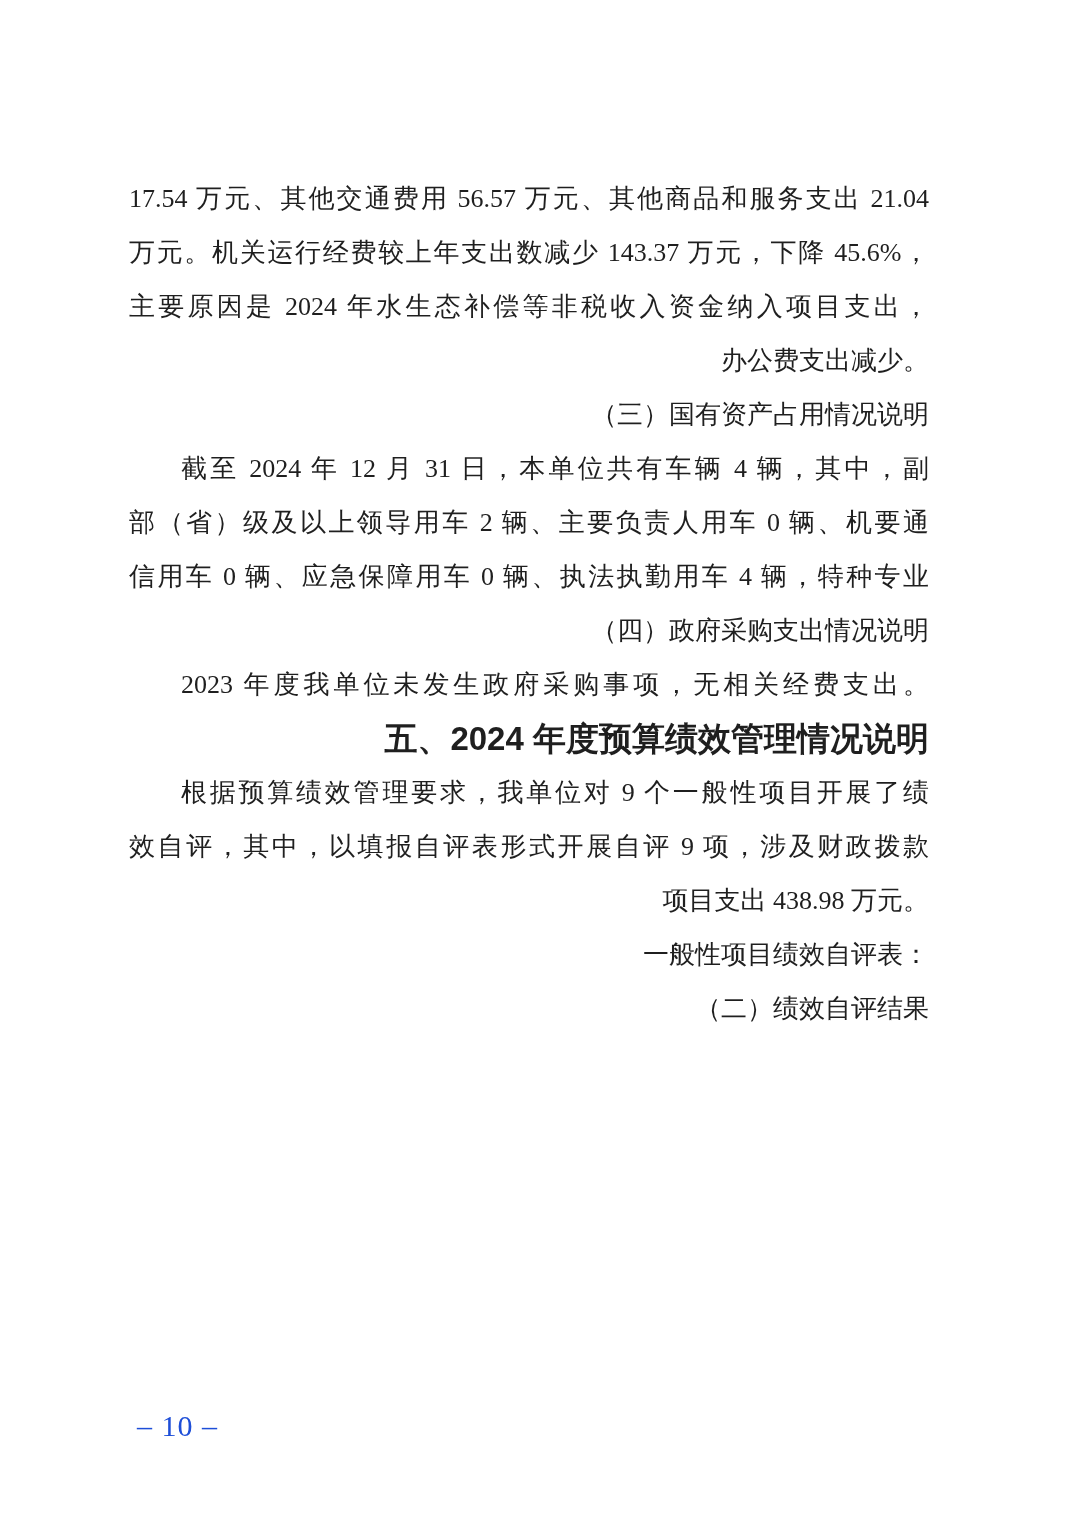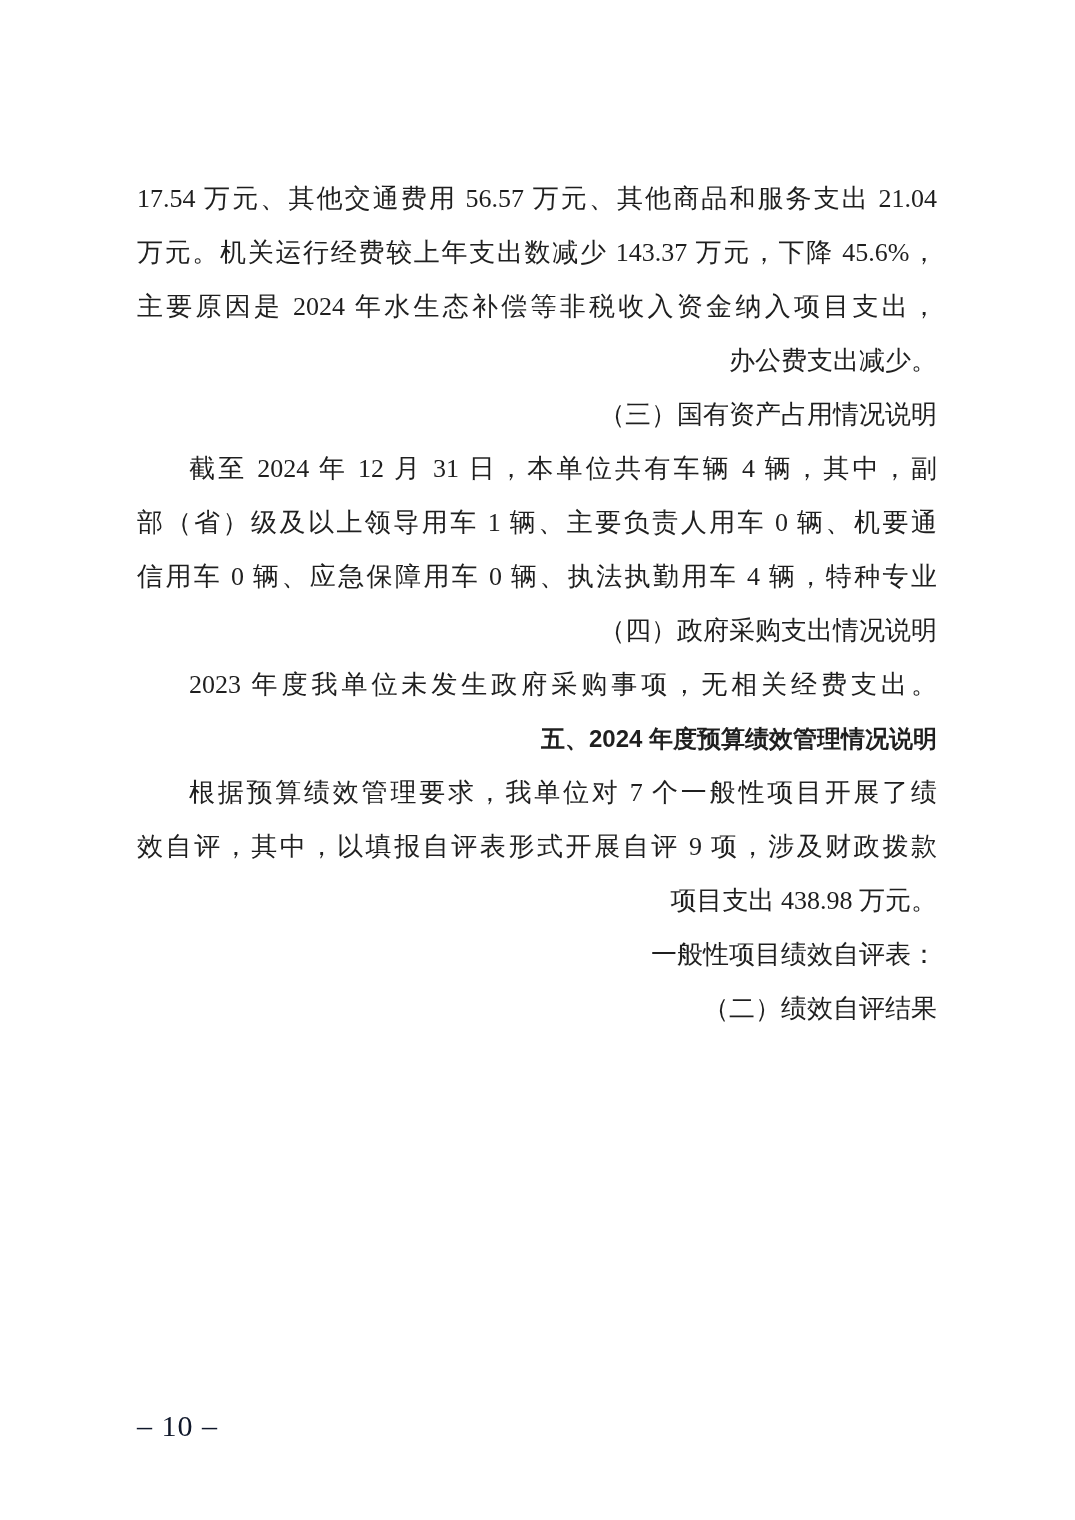--- a/index.html
+++ b/index.html
@@ -9,21 +9,21 @@
   }
   .page {
     position: relative;
     width: 1075px;
     height: 1520px;
     background: #ffffff;
     overflow: hidden;
   }
   .content {
     position: absolute;
-    left: 137px;
+    left: 129px;
     top: 172px;
     width: 800px;
     font-family: "Liberation Serif", "DejaVu Serif", serif;
     font-size: 26px;
     line-height: 54px;
     color: #1f1f1f;
     overflow: visible;
   }
   .line {
     height: 54px;
@@ -36,51 +36,51 @@
     text-align-last: justify;
   }
   
   .ind {
     text-indent: 2em;
   }
   
   .hb {
     font-family: "Liberation Sans", "DejaVu Sans", sans-serif;
     font-weight: 700;
-    font-size: 24px;
+    font-size: 33px;
   }
   .footer {
     position: absolute;
     left: 137px;
     top: 1406px;
     font-family: "Liberation Serif", "DejaVu Serif", serif;
     font-size: 30px;
     line-height: 40px;
-    color: #0f172a;
+    color: #1d4ed8;
     letter-spacing: 1px;
   }
 </style>
 </head>
 <body>
 
 <div class="page">
 
   <div class="content">
     <div class="line jl">17.54 万元、其他交通费用 56.57 万元、其他商品和服务支出 21.04</div>
     <div class="line jl">万元。机关运行经费较上年支出数减少 143.37 万元，下降 45.6%，</div>
     <div class="line jl">主要原因是 2024 年水生态补偿等非税收入资金纳入项目支出，</div>
     <div class="line">办公费支出减少。</div>
     <div class="line ind">（三）国有资产占用情况说明</div>
     <div class="line ind jl">截至 2024 年 12 月 31 日，本单位共有车辆 4 辆，其中，副</div>
-    <div class="line jl">部（省）级及以上领导用车 1 辆、主要负责人用车 0 辆、机要通</div>
+    <div class="line jl">部（省）级及以上领导用车 2 辆、主要负责人用车 0 辆、机要通</div>
     <div class="line jl">信用车 0 辆、应急保障用车 0 辆、执法执勤用车 4 辆，特种专业</div>
     <div class="line ind">（四）政府采购支出情况说明</div>
     <div class="line ind jl">2023 年度我单位未发生政府采购事项，无相关经费支出。</div>
     <div class="line ind hb">五、2024 年度预算绩效管理情况说明</div>
-    <div class="line ind jl">根据预算绩效管理要求，我单位对 7 个一般性项目开展了绩</div>
+    <div class="line ind jl">根据预算绩效管理要求，我单位对 9 个一般性项目开展了绩</div>
     <div class="line jl">效自评，其中，以填报自评表形式开展自评 9 项，涉及财政拨款</div>
     <div class="line">项目支出 438.98 万元。</div>
     <div class="line ind">一般性项目绩效自评表：</div>
     <div class="line ind">（二）绩效自评结果</div>
   </div>
 
   <div class="footer">– 10 –</div>
 
 </div>
 

